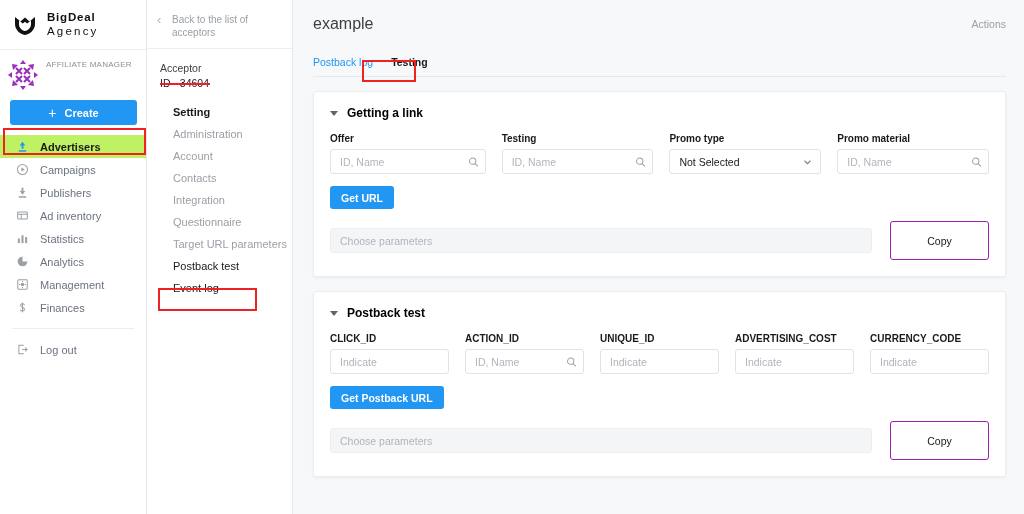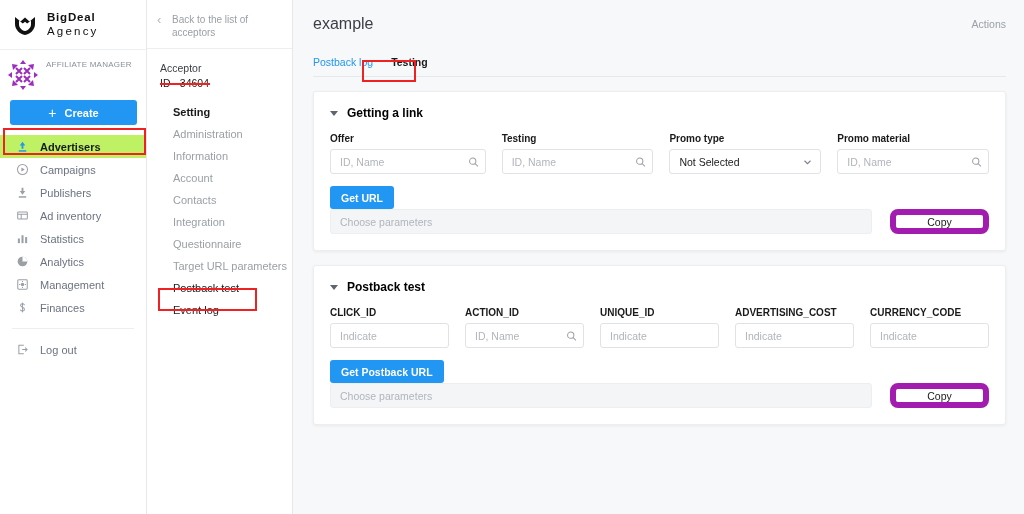--- a/index.html
+++ b/index.html
@@ -234,35 +234,35 @@
     margin-top: 12px;
     height: 23px;
     background: #2196f3;
     border: none; border-radius: 3px;
     color: #fff; font-size: 10.5px; font-weight: bold;
     padding: 0 11px;
     cursor: pointer;
     font-family: "Liberation Sans", sans-serif;
     display: inline-flex; align-items: center;
   }
-  .param-row { display: flex; align-items: center; }
+  .param-row { display: flex; align-items: center; margin-top: 12px; }
   .param-box {
     flex: 1 1 auto; height: 25px;
     background: #f4f5f7;
     border: 1px solid #eceef0; border-radius: 3px;
     display: flex; align-items: center;
     padding-left: 9px;
     font-size: 10.5px; color: #b0b5bc;
     cursor: pointer;
   }
   .copy-btn {
     flex: 0 0 99px; margin-left: 18px;
-    height: 25px;
+    height: 39px;
     background: #fff;
-    border: 6px solid #a21caf; border-radius: 8px;
+    border: 1px solid #a21caf; border-radius: 3px;
     font-size: 10.5px; color: #1a1a1a;
     display: flex; align-items: center; justify-content: center;
     cursor: pointer;
     font-family: "Liberation Sans", sans-serif;
   }
   
   .w-offer { width: 162px; }
   .w-camp { width: 158px; }
   .w-promo { width: 158px; }
   .w-mat { width: 158px; }
@@ -433,23 +433,20 @@
     </div>
 
     <div class="mid-nav">
       <div class="mid-item strong">
         <span>Setting</span>
       </div>
       <div class="mid-item">
         <span>Administration</span>
       </div>
       <div class="mid-item">
-        <span>Information</span>
-      </div>
-      <div class="mid-item">
         <span>Account</span>
       </div>
       <div class="mid-item">
         <span>Contacts</span>
       </div>
       <div class="mid-item">
         <span>Integration</span>
       </div>
       <div class="mid-item">
         <span>Questionnaire</span>

